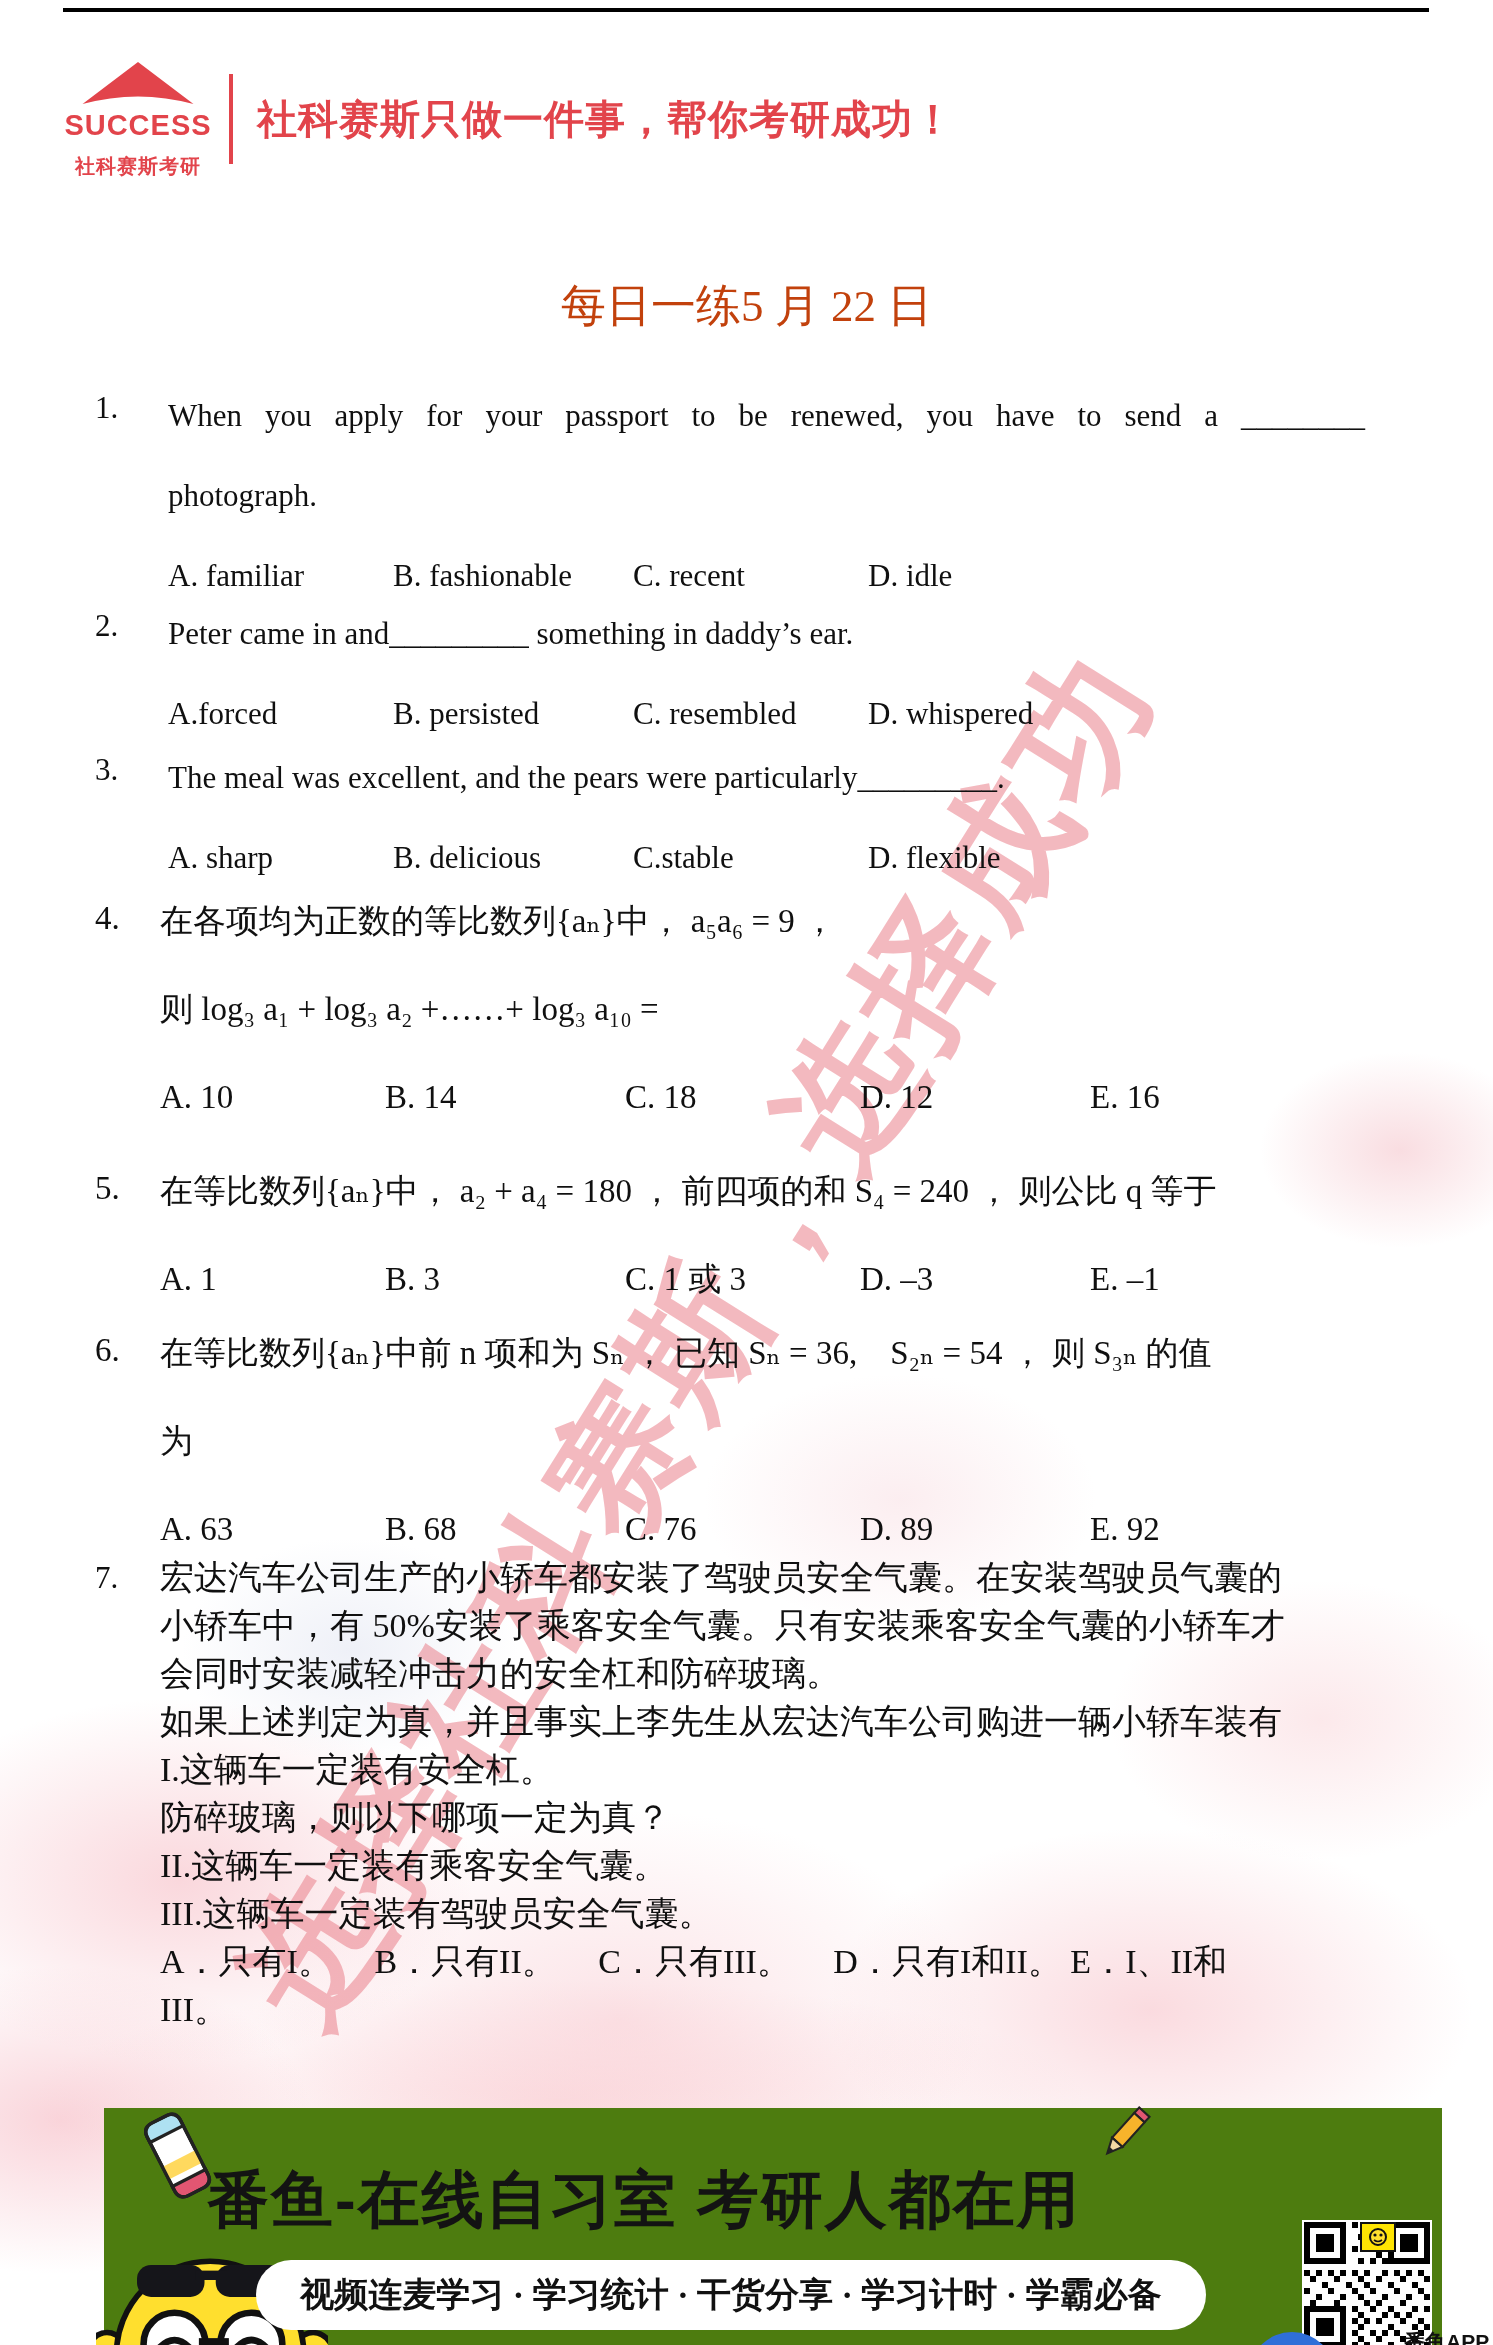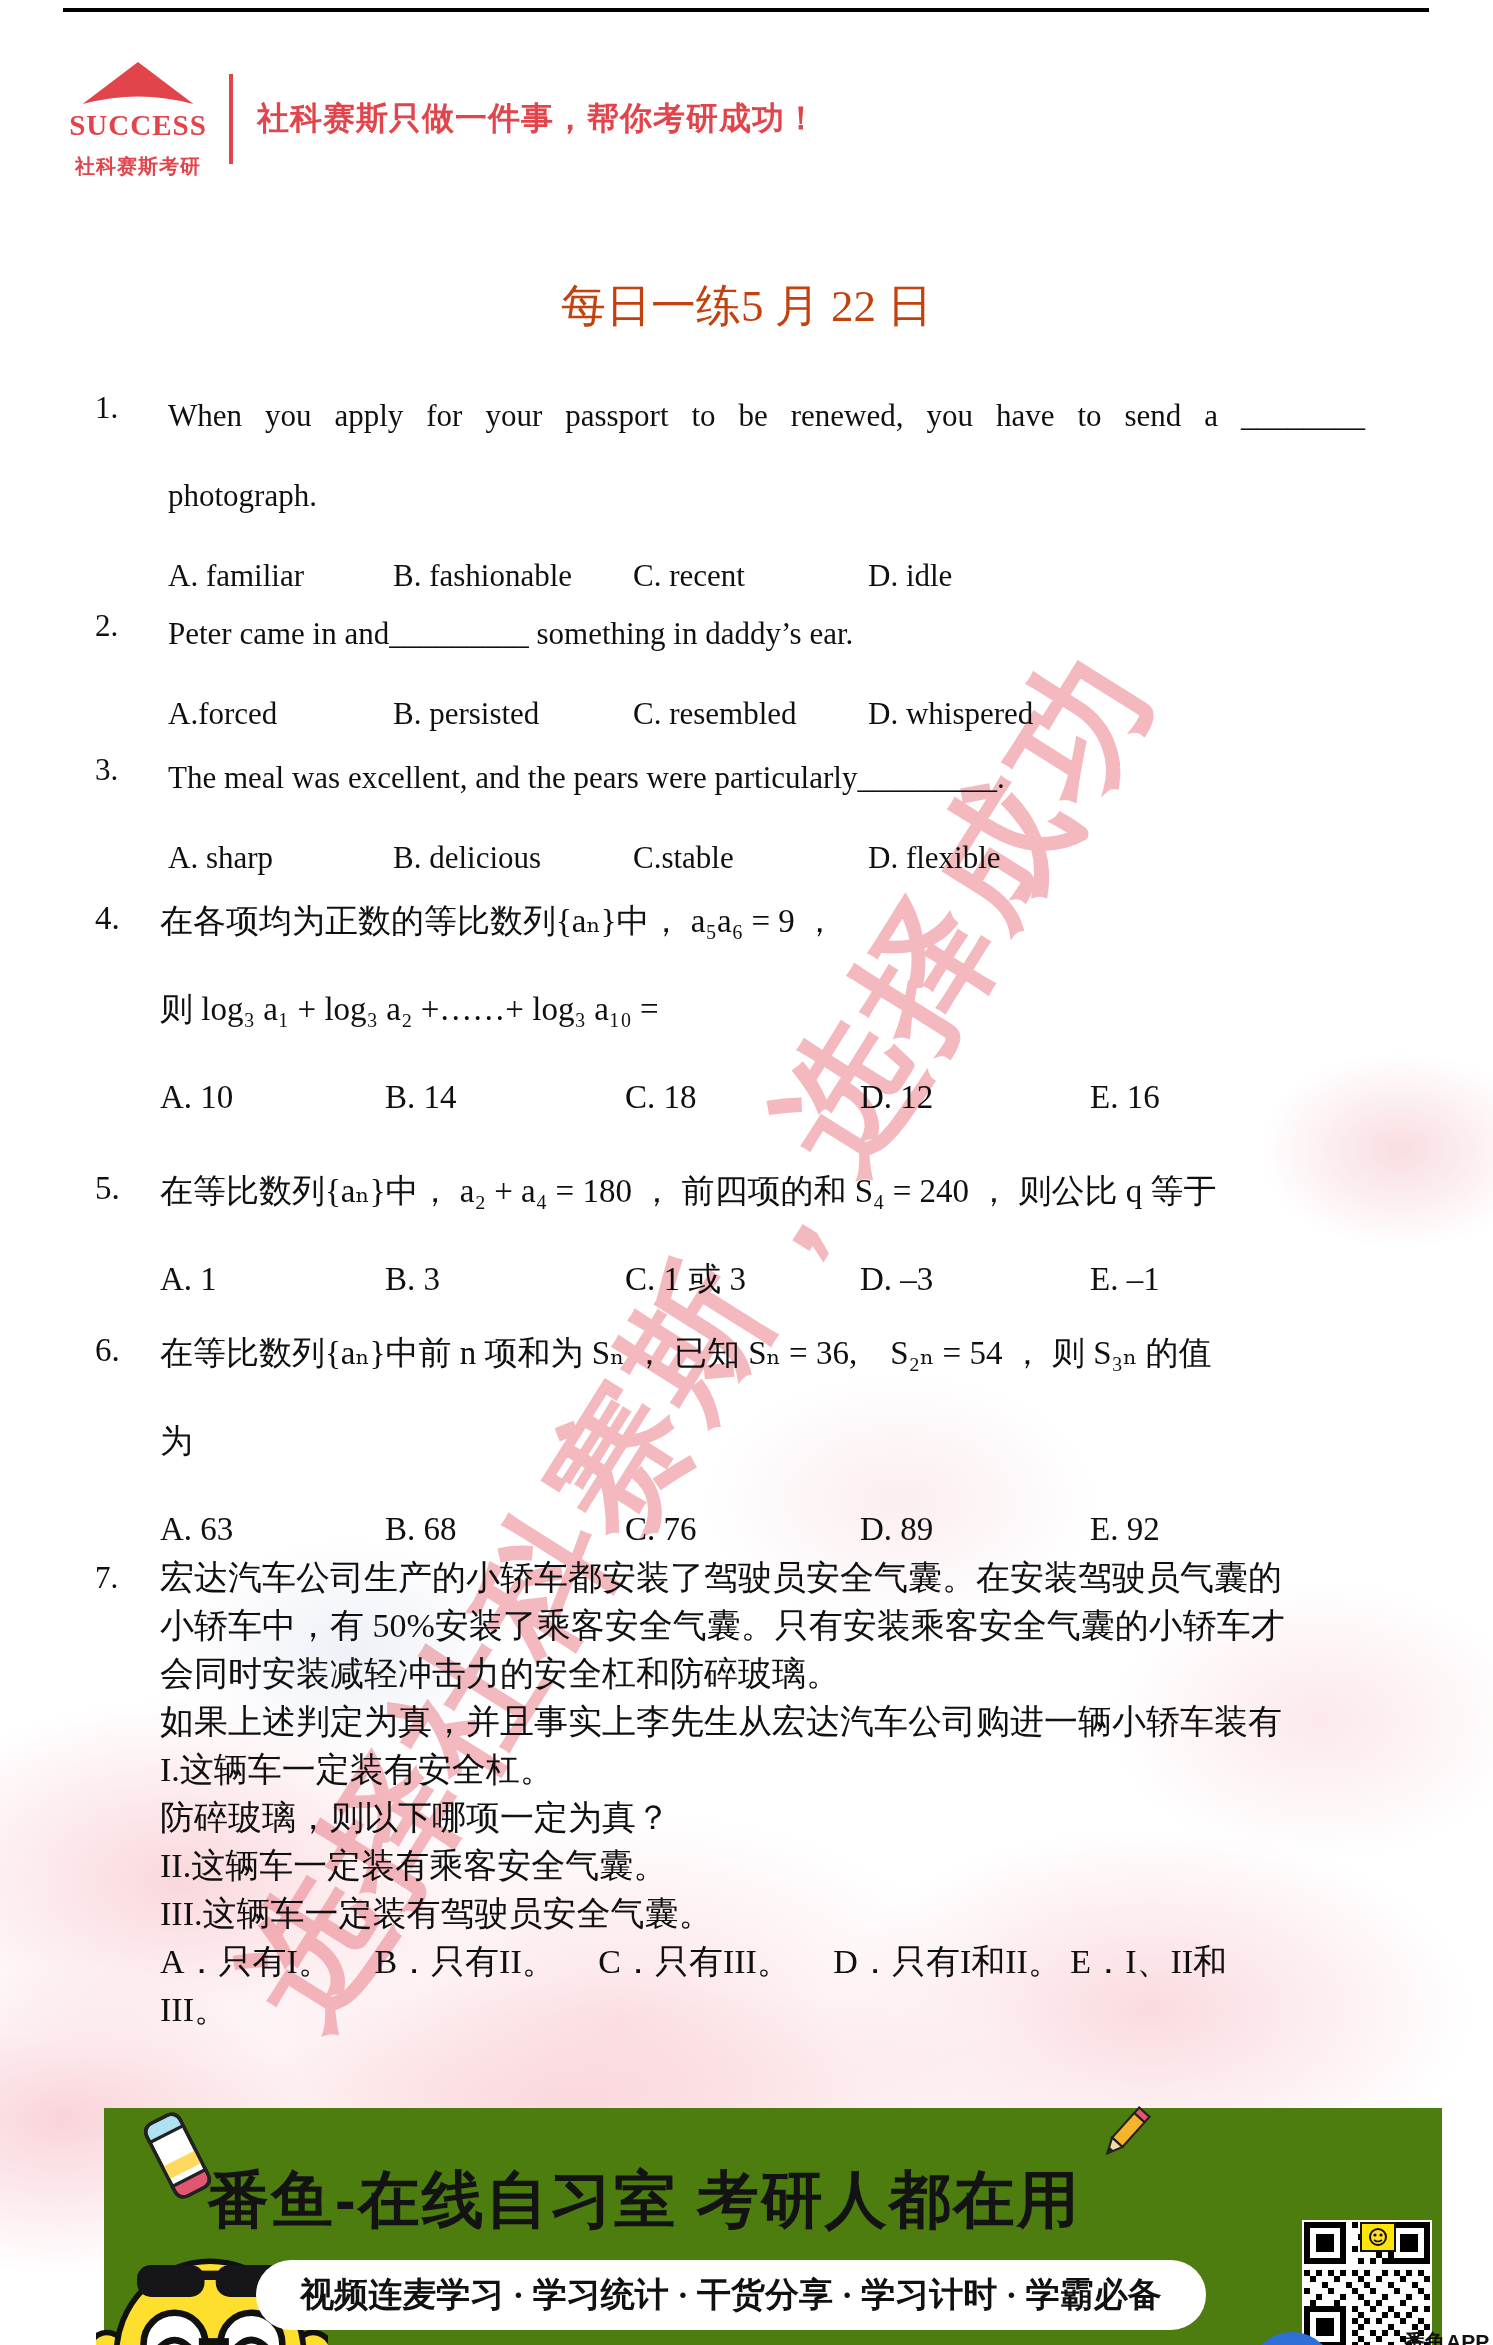--- a/index.html
+++ b/index.html
@@ -17,24 +17,24 @@
     radial-gradient(280px 180px at 900px 1500px, rgba(245,205,212,.35), transparent 70%),
     radial-gradient(200px 140px at 1400px 1150px, rgba(240,170,180,.40), transparent 70%);}
   .watermark{position:absolute;left:200px;top:1960px;transform:rotate(-58deg);transform-origin:0 0;
     white-space:nowrap;font-size:138px;font-weight:700;letter-spacing:6px;
     color:rgba(233,128,138,.55);pointer-events:none;z-index:1;}
   .content{position:relative;z-index:2;}
   .toprule{position:absolute;left:63px;top:8px;width:1366px;height:4px;background:#000;}
   
   .header{position:absolute;left:63px;top:62px;display:flex;align-items:center;}
   .logo{width:150px;text-align:center;color:#e2444b;line-height:1;}
-  .logo-word{font-family:Liberation Serif, serif;font-weight:800;font-size:29px;letter-spacing:1px;margin-top:2px;}
+  .logo-word{font-family:Liberation Sans, sans-serif;font-weight:800;font-size:29px;letter-spacing:1px;margin-top:2px;}
   .logo-sub{font-family:"Liberation Sans","DejaVu Sans",sans-serif;font-weight:700;font-size:20px;letter-spacing:1px;margin-top:16px;}
   .hdr-divider{width:4px;height:90px;background:#e2444b;margin:0 24px 0 16px;}
-  .slogan{font-family:"Liberation Sans","DejaVu Sans",sans-serif;font-weight:900;font-size:32px;color:#e2444b;letter-spacing:1px;}
+  .slogan{font-family:"Liberation Sans","DejaVu Sans",sans-serif;font-weight:900;font-size:40px;color:#e2444b;letter-spacing:1px;}
   
   .title{position:absolute;left:0;right:0;top:276px;display:flex;justify-content:center;font-size:45px;color:#c2410c;}
   
   .q{position:absolute;left:95px;width:1340px;display:flex;font-size:31px;}
   .qnum{width:65px;line-height:40px;flex:0 0 65px;}
   .qbody{flex:1;min-width:0;padding-right:62px;}
   .r72{height:72px;line-height:40px;margin:8px;}
   .r88{height:88px;line-height:46px;margin:0;}
   .r48{height:48px;line-height:48px;margin:0;}
   .just{text-align:justify;text-align-last:justify;}

